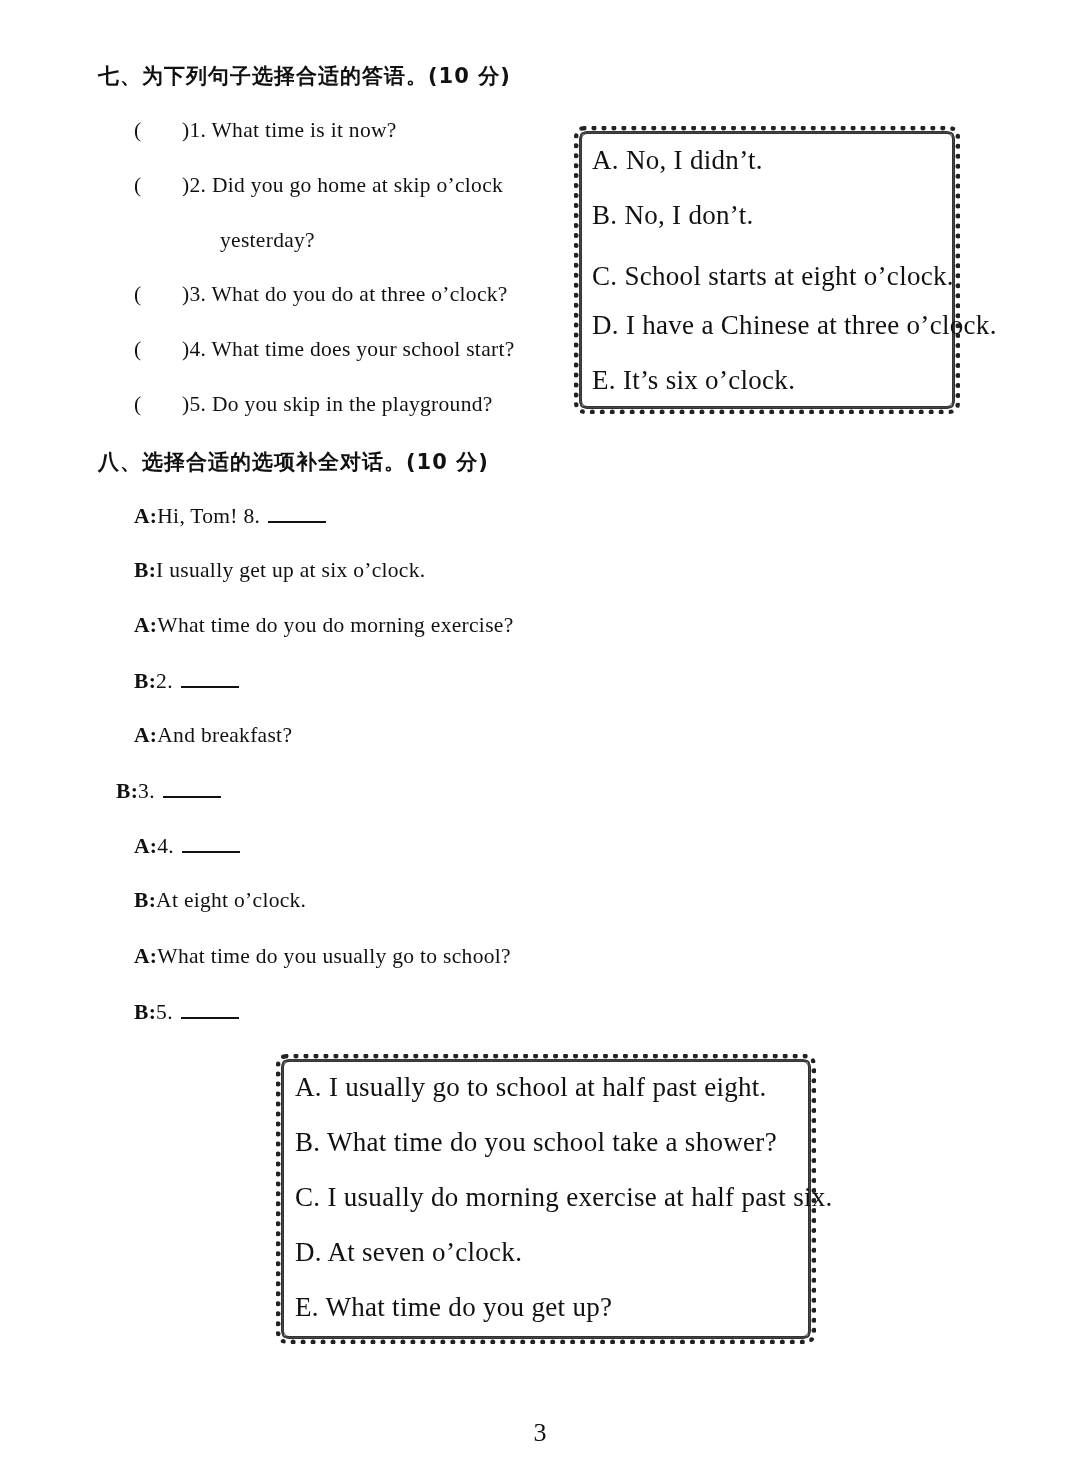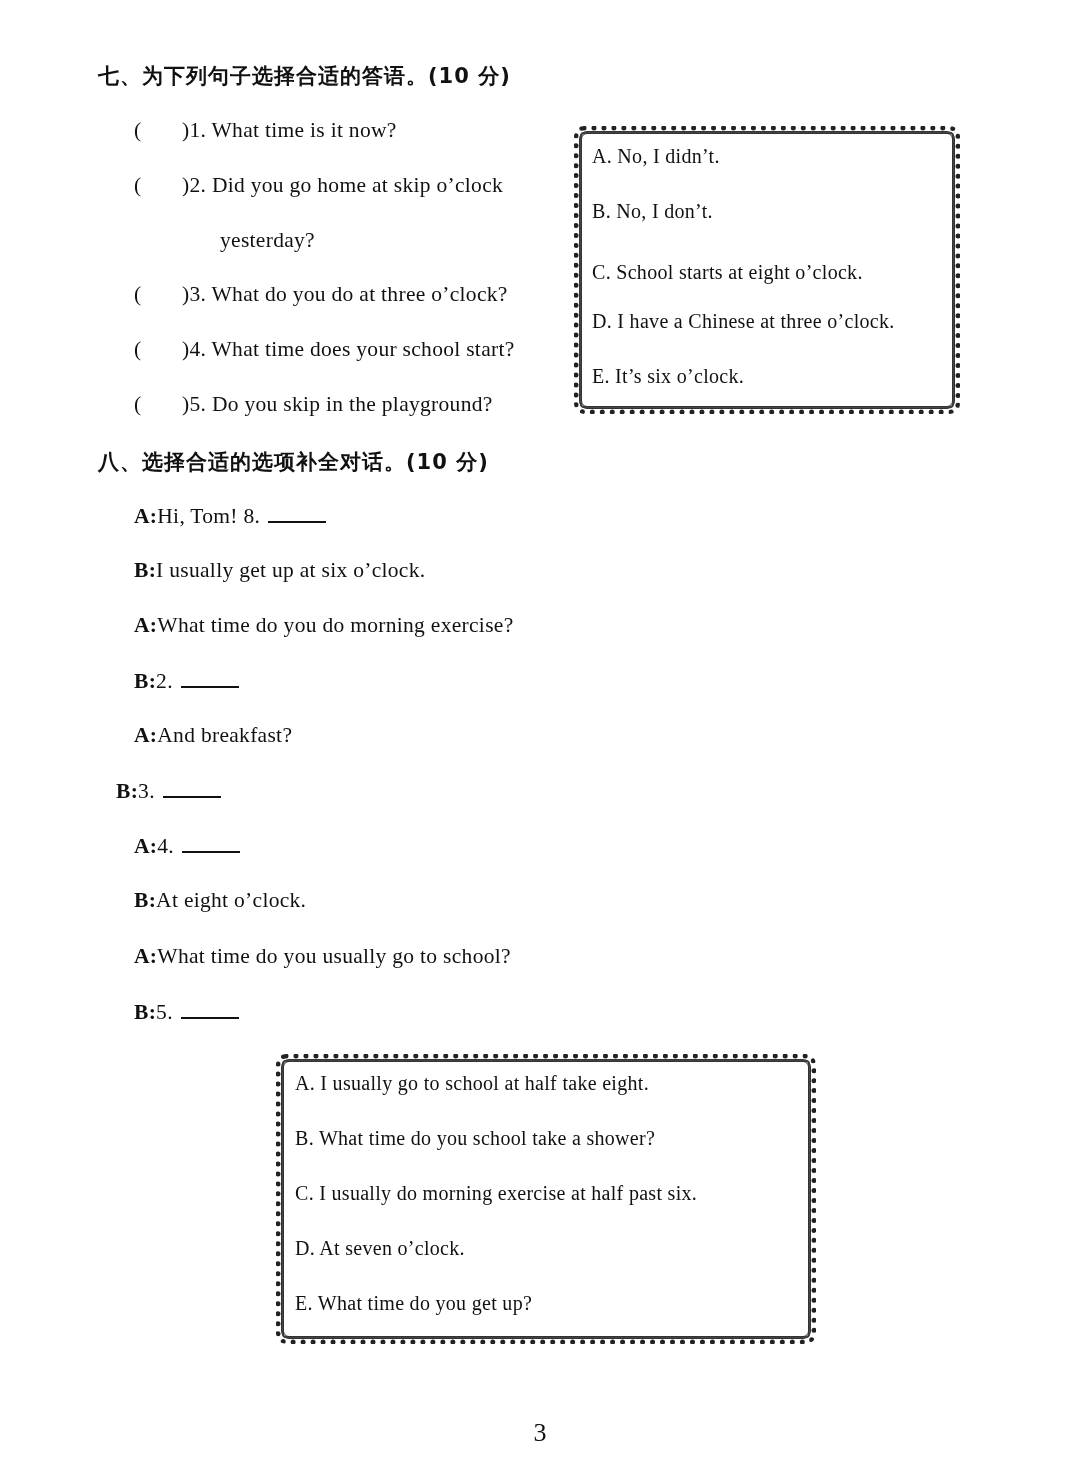--- a/index.html
+++ b/index.html
@@ -5,21 +5,21 @@
   html, body { margin: 0; padding: 0; background: #ffffff; }
   body { width: 1080px; height: 1457px; position: relative; overflow: hidden;
          font-family: "Liberation Serif", "DejaVu Serif", serif; color: #111; }
   .heading { position: absolute; left: 98px; font-family: "DejaVu Sans", "Liberation Sans", sans-serif;
              font-weight: bold; font-size: 21px; letter-spacing: 1px; }
   .line { position: absolute; font-size: 21.5px; white-space: nowrap; letter-spacing: 0.3px; }
   .paren { display: inline-block; width: 48px; }
   .qnum { display: inline-block; }
   .box { position: absolute; border: 5px dotted #222; border-radius: 10px; outline: 2px solid #444; outline-offset: -8px; }
   .box .inner { position: absolute; inset: 0; border: 3px double #333; border-radius: 8px; }
-  .opt { position: absolute; font-size: 20px; white-space: nowrap; letter-spacing: 0.3px; }
+  .opt { position: absolute; font-size: 27px; white-space: nowrap; letter-spacing: 0.3px; }
   .spk { font-weight: bold; }
   .blank { display: inline-block; width: 58px; border-bottom: 2px solid #111; margin-left: 8px; height: 18px; vertical-align: baseline; }
   .pageno { position: absolute; left: 0; right: 0; top: 1418px; text-align: center; font-size: 26px; }
 </style>
 </head>
 <body>
 
 <div class="heading" style="top:62px">七、为下列句子选择合适的答语。(10 分)</div>
 
 <div class="line" style="left:134px; top:118px">
@@ -82,19 +82,19 @@
 <div class="line" style="left:134px; top:944px">
   <span class="spk">A:</span><span>What time do you usually go to school?</span>
 </div>
 <div class="line" style="left:134px; top:999px">
   <span class="spk">B:</span><span>5.</span><span class="blank"></span>
 </div>
 
 <div class="box" style="left:276px; top:1054px; width:530px; height:280px">
   <div class="inner"></div>
 </div>
-<div class="opt" style="left:295px; top:1072px">A. I usually go to school at half take eight.</div>
+<div class="opt" style="left:295px; top:1072px">A. I usually go to school at half past eight.</div>
 <div class="opt" style="left:295px; top:1127px">B. What time do you school take a shower?</div>
 <div class="opt" style="left:295px; top:1182px">C. I usually do morning exercise at half past six.</div>
 <div class="opt" style="left:295px; top:1237px">D. At seven o’clock.</div>
 <div class="opt" style="left:295px; top:1292px">E. What time do you get up?</div>
 
 <div class="pageno">3</div>
 
 </body></html>

